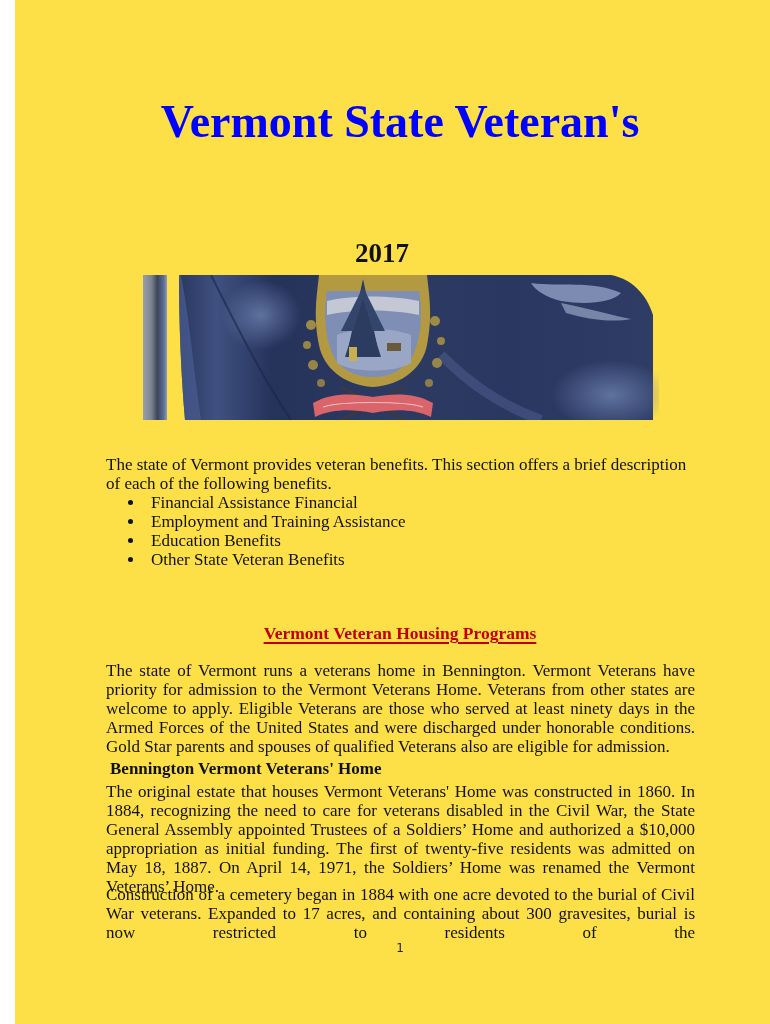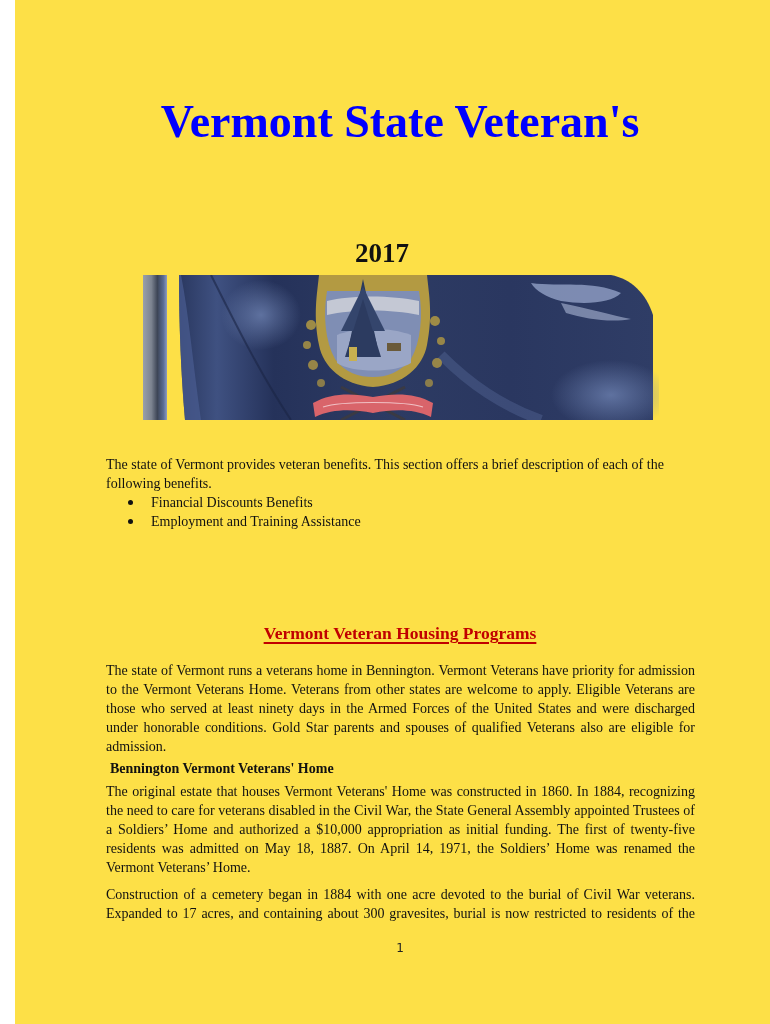--- a/index.html
+++ b/index.html
@@ -51,21 +51,21 @@
       top: 275px;
       width: 518px;
       height: 145px;
       overflow: hidden;
     }
     .flag-figure svg { display: block; }
     .content {
       position: absolute;
       left: 91px;
       width: 589px;
-      font-size: 14px;
+      font-size: 17px;
       line-height: 19px;
       color: #111111;
     }
     .intro { top: 455px; }
     .intro p { margin: 0; }
     .bullets {
       list-style: none;
       margin: 0;
       padding: 0;
     }
@@ -195,22 +195,24 @@
       <path d="M264 145 L200 112" stroke="#3a3a44" stroke-width="3"></path>
 
       <path d="M172 128 C190 118 210 118 232 122 C254 118 274 118 292 128 L290 142 C272 134 254 134 232 138 C210 134 192 134 174 142 Z" fill="#d9646a"></path>
       <path d="M182 132 C200 126 264 126 282 132" stroke="#f0c0c4" stroke-width="1.2" fill="none"></path>
     </svg>
   </div>
 
   <div class="content intro">
     <p>The state of Vermont provides veteran benefits. This section offers a brief description of each of the following benefits.</p>
     <ul class="bullets">
-      <li><span class="dot"></span><span>Financial Discounts Benefits</span></li>
+      <li><span class="dot"></span><span>Financial Assistance Financial</span></li>
       <li><span class="dot"></span><span>Employment and Training Assistance</span></li>
+      <li><span class="dot"></span><span>Education Benefits</span></li>
+      <li><span class="dot"></span><span>Other State Veteran Benefits</span></li>
     </ul>
   </div>
 
   <h2 class="section-heading">
     <span>Vermont Veteran Housing Programs</span>
   </h2>
 
   <div class="content p1">
     <p class="para">The state of Vermont runs a veterans home in Bennington. Vermont Veterans have priority for admission to the Vermont Veterans Home.  Veterans from other states are welcome to apply. Eligible Veterans are those who served at least ninety days in the Armed Forces of the United States and were discharged under honorable conditions. Gold Star parents and spouses of qualified Veterans also are eligible for admission.</p>
   </div>

